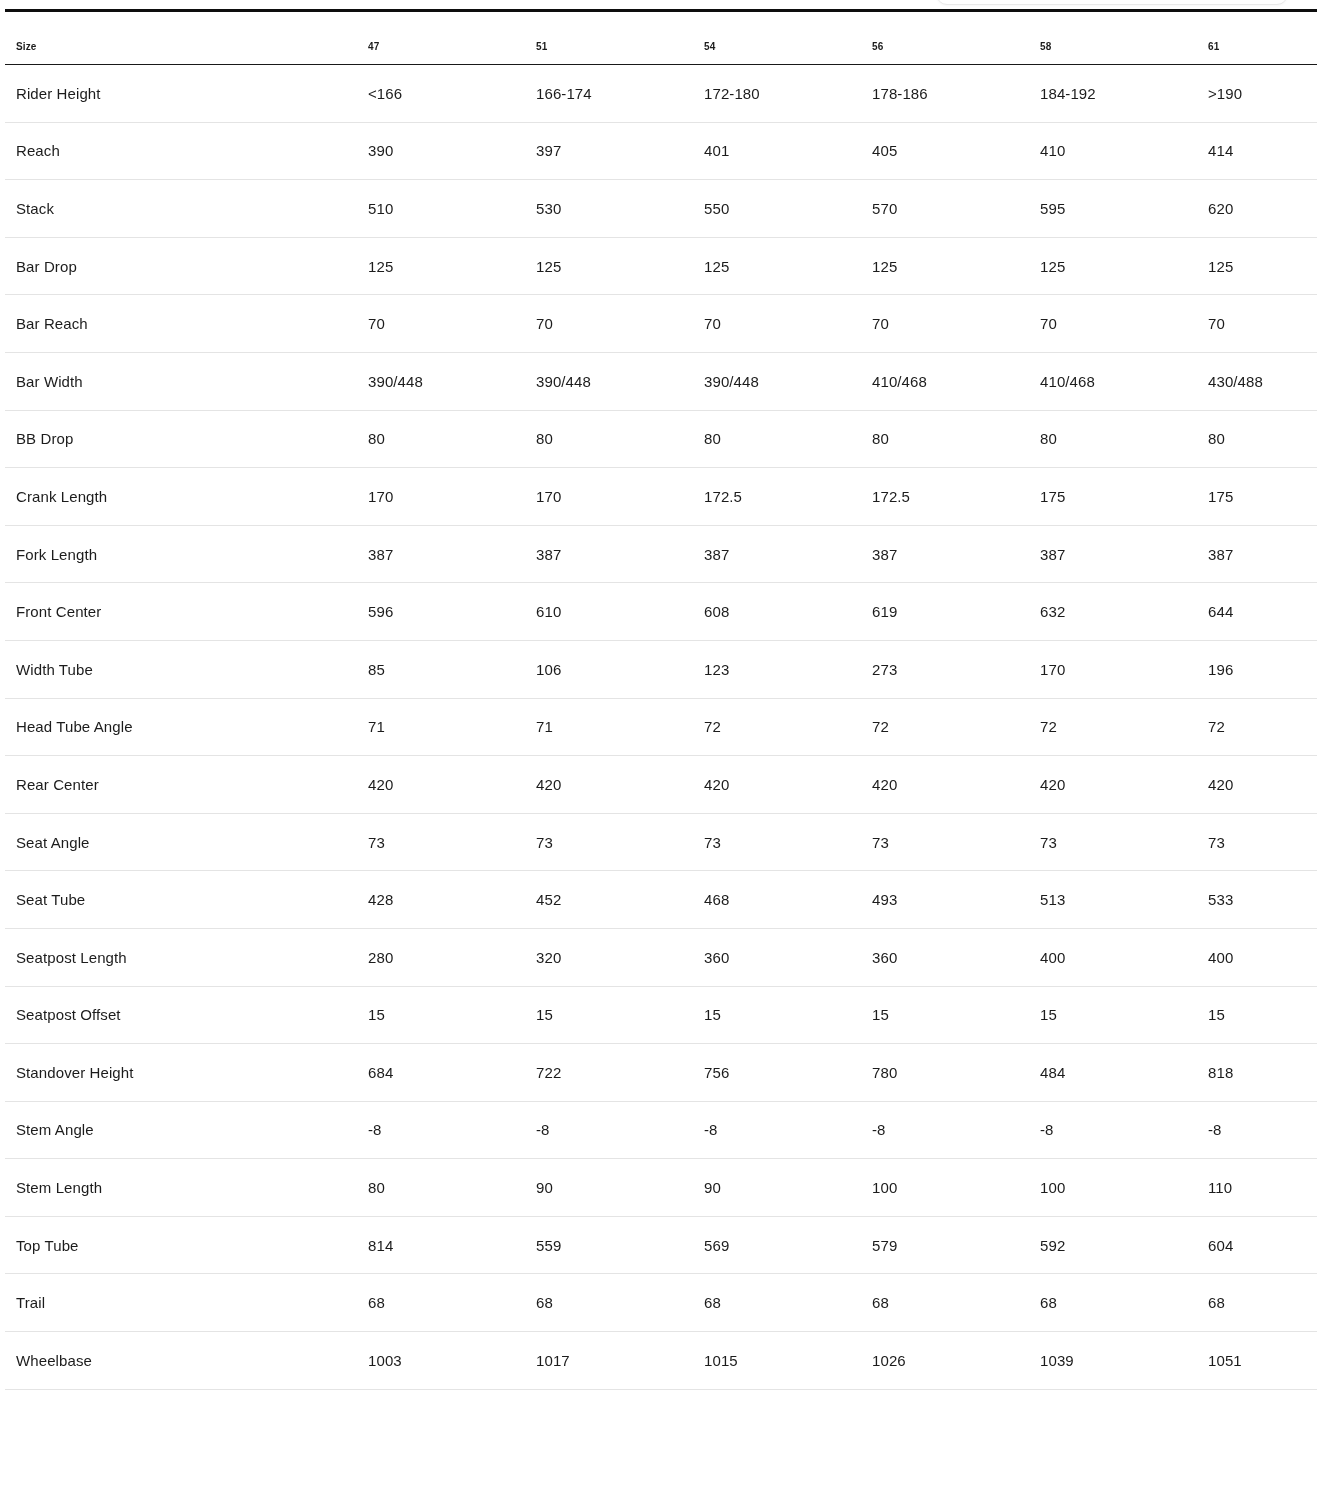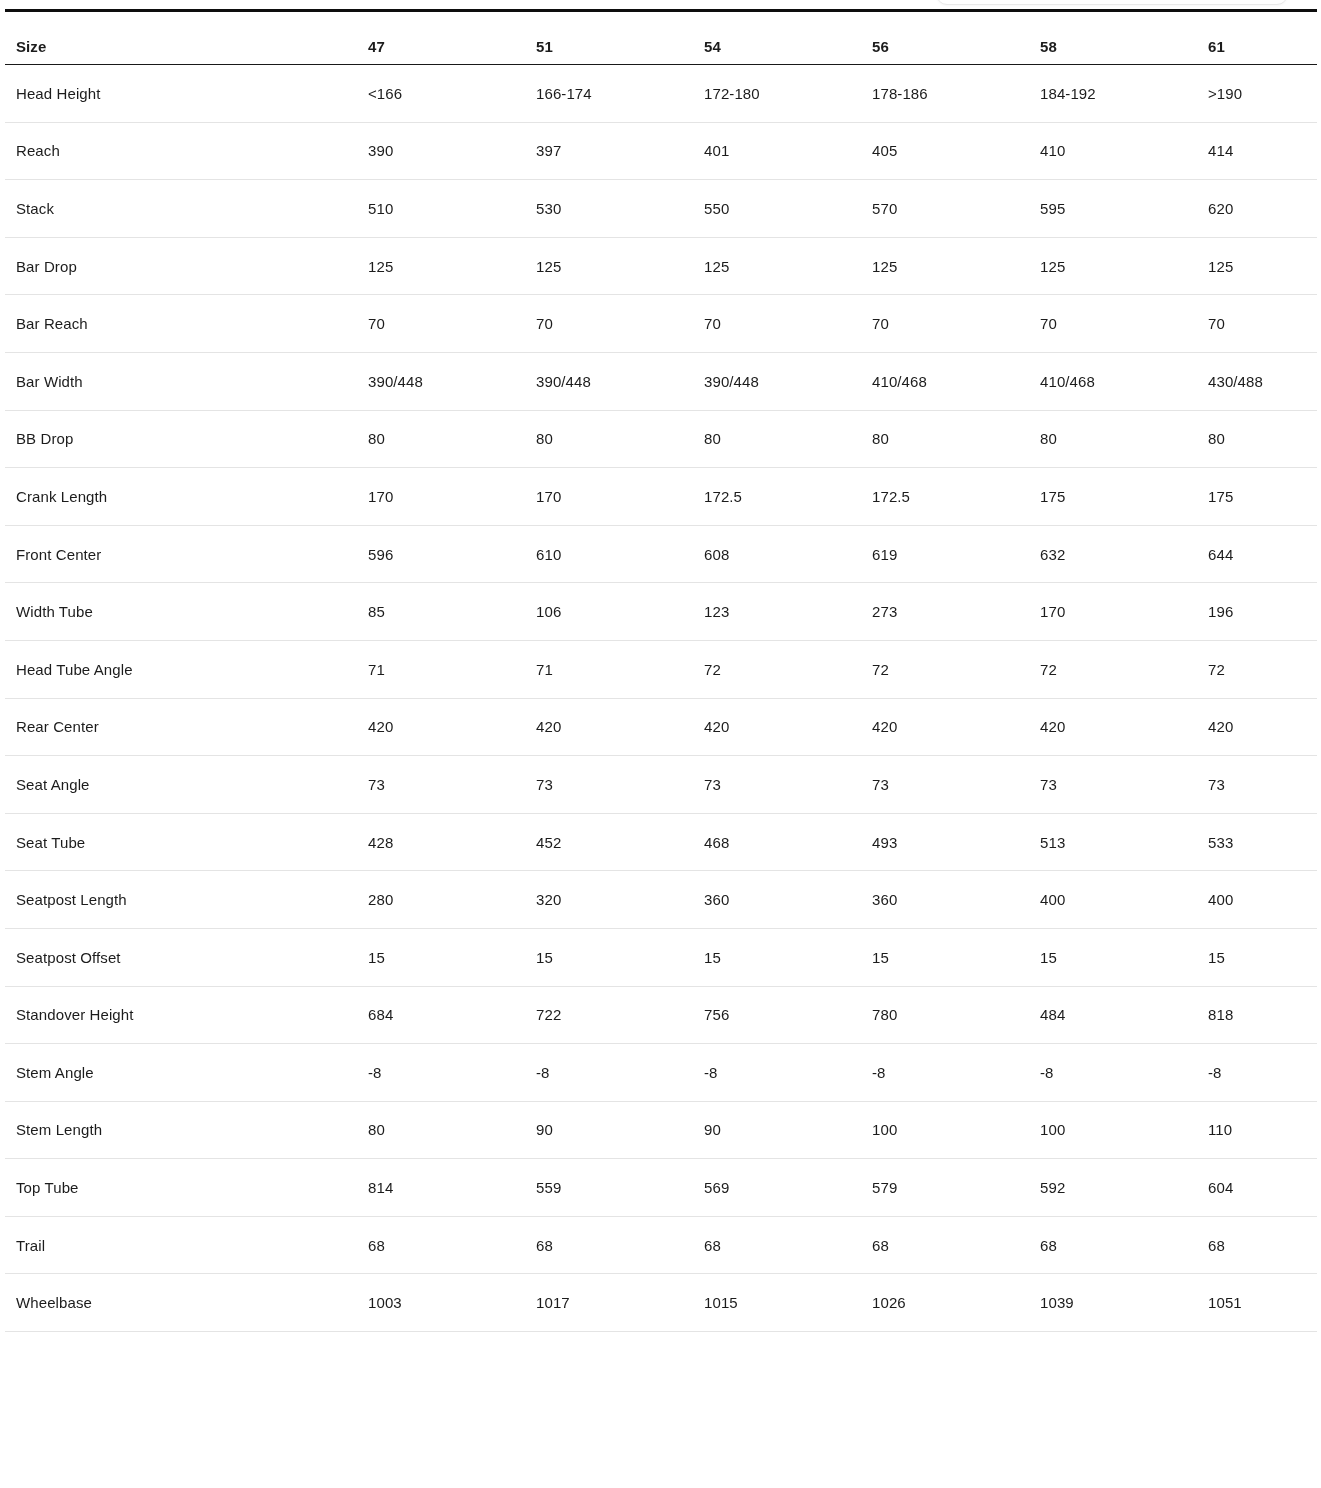--- a/index.html
+++ b/index.html
@@ -33,21 +33,21 @@
     width: 100%;
     border-collapse: collapse;
     table-layout: fixed;
     border-top: 3px solid #0e0e0e;
     color: #1c1c1c;
   }
   table.geo th {
     height: 54px;
     text-align: left;
     vertical-align: middle;
-    font-size: 15px;
+    font-size: 10px;
     font-weight: 700;
     letter-spacing: 0.1px;
     padding: 16px 0 0 11px;
     border-bottom: 1px solid #191919;
   }
   table.geo td {
     height: 57.6px;
     text-align: left;
     vertical-align: middle;
     font-size: 15px;
@@ -79,21 +79,21 @@
         <th>47</th>
         <th>51</th>
         <th>54</th>
         <th>56</th>
         <th>58</th>
         <th>61</th>
       </tr>
     </thead>
     <tbody id="tbody">
         <tr>
-          <td>Head Height</td>
+          <td>Rider Height</td>
           <td>&lt;166</td>
           <td>166-174</td>
           <td>172-180</td>
           <td>178-186</td>
           <td>184-192</td>
           <td>&gt;190</td>
         </tr>
         <tr>
           <td>Reach</td>
           <td>390</td>
@@ -151,20 +151,29 @@
         <tr>
           <td>Crank Length</td>
           <td>170</td>
           <td>170</td>
           <td>172.5</td>
           <td>172.5</td>
           <td>175</td>
           <td>175</td>
         </tr>
         <tr>
+          <td>Fork Length</td>
+          <td>387</td>
+          <td>387</td>
+          <td>387</td>
+          <td>387</td>
+          <td>387</td>
+          <td>387</td>
+        </tr>
+        <tr>
           <td>Front Center</td>
           <td>596</td>
           <td>610</td>
           <td>608</td>
           <td>619</td>
           <td>632</td>
           <td>644</td>
         </tr>
         <tr>
           <td>Width Tube</td>

